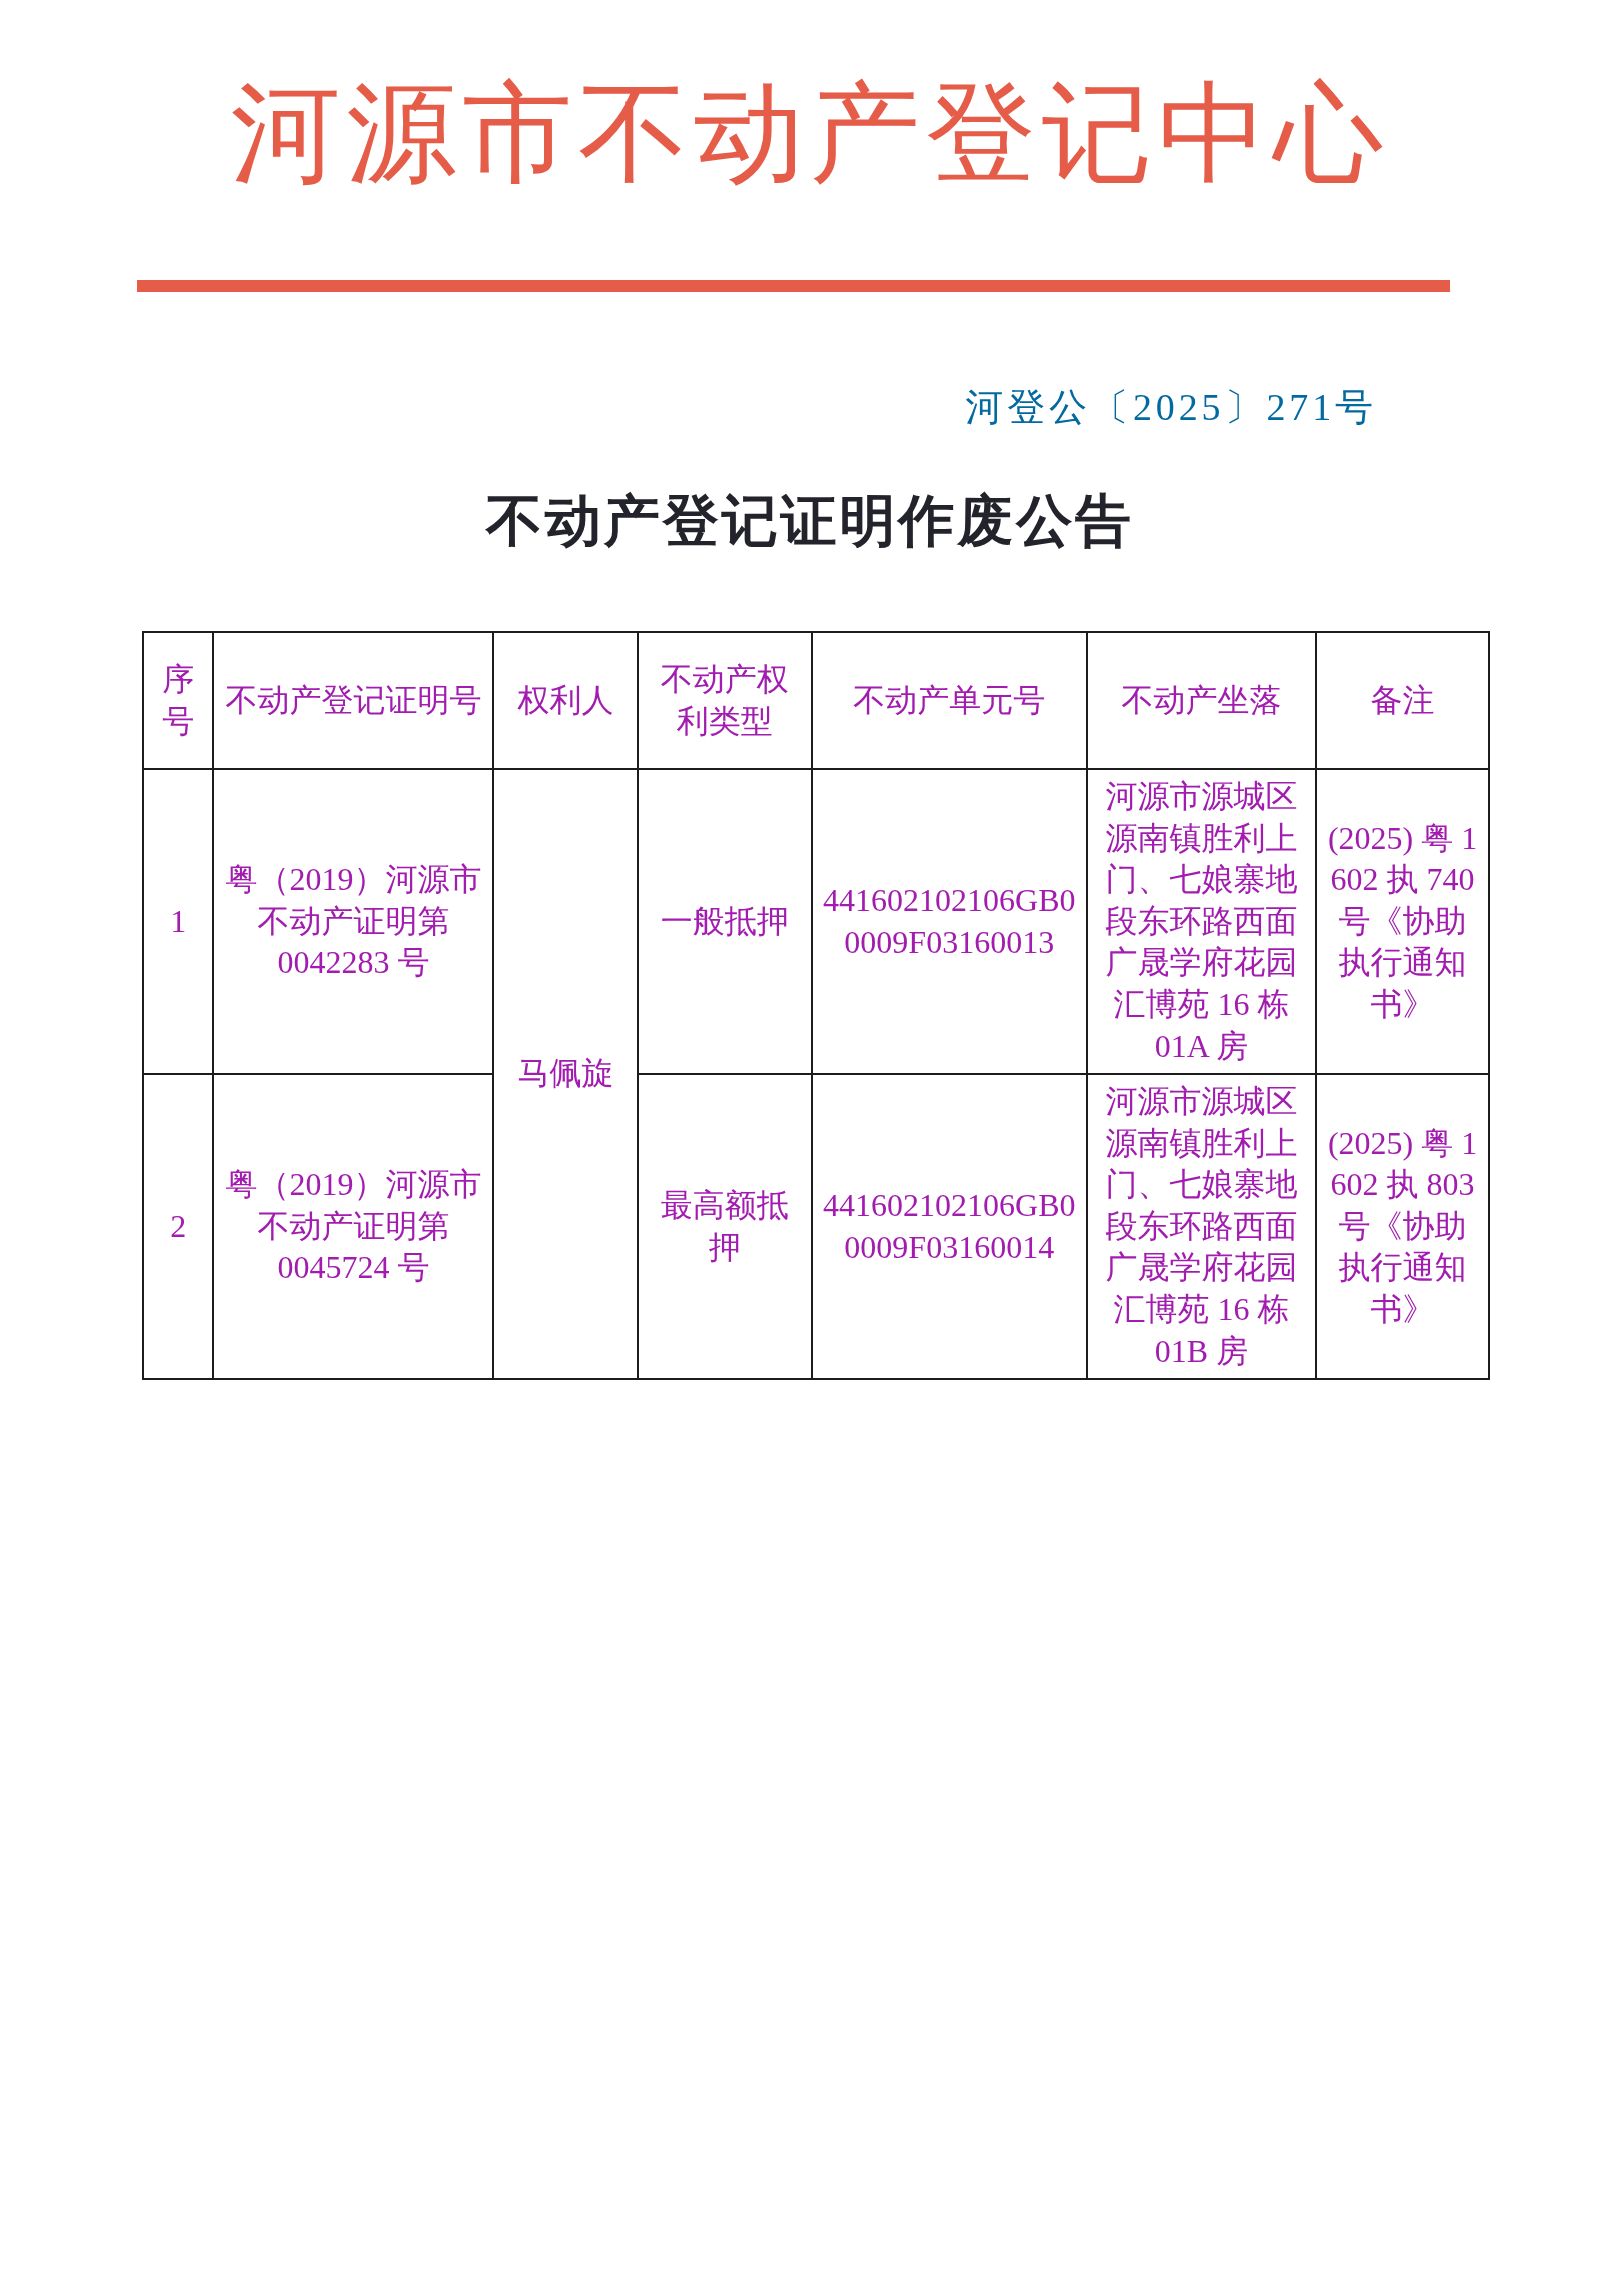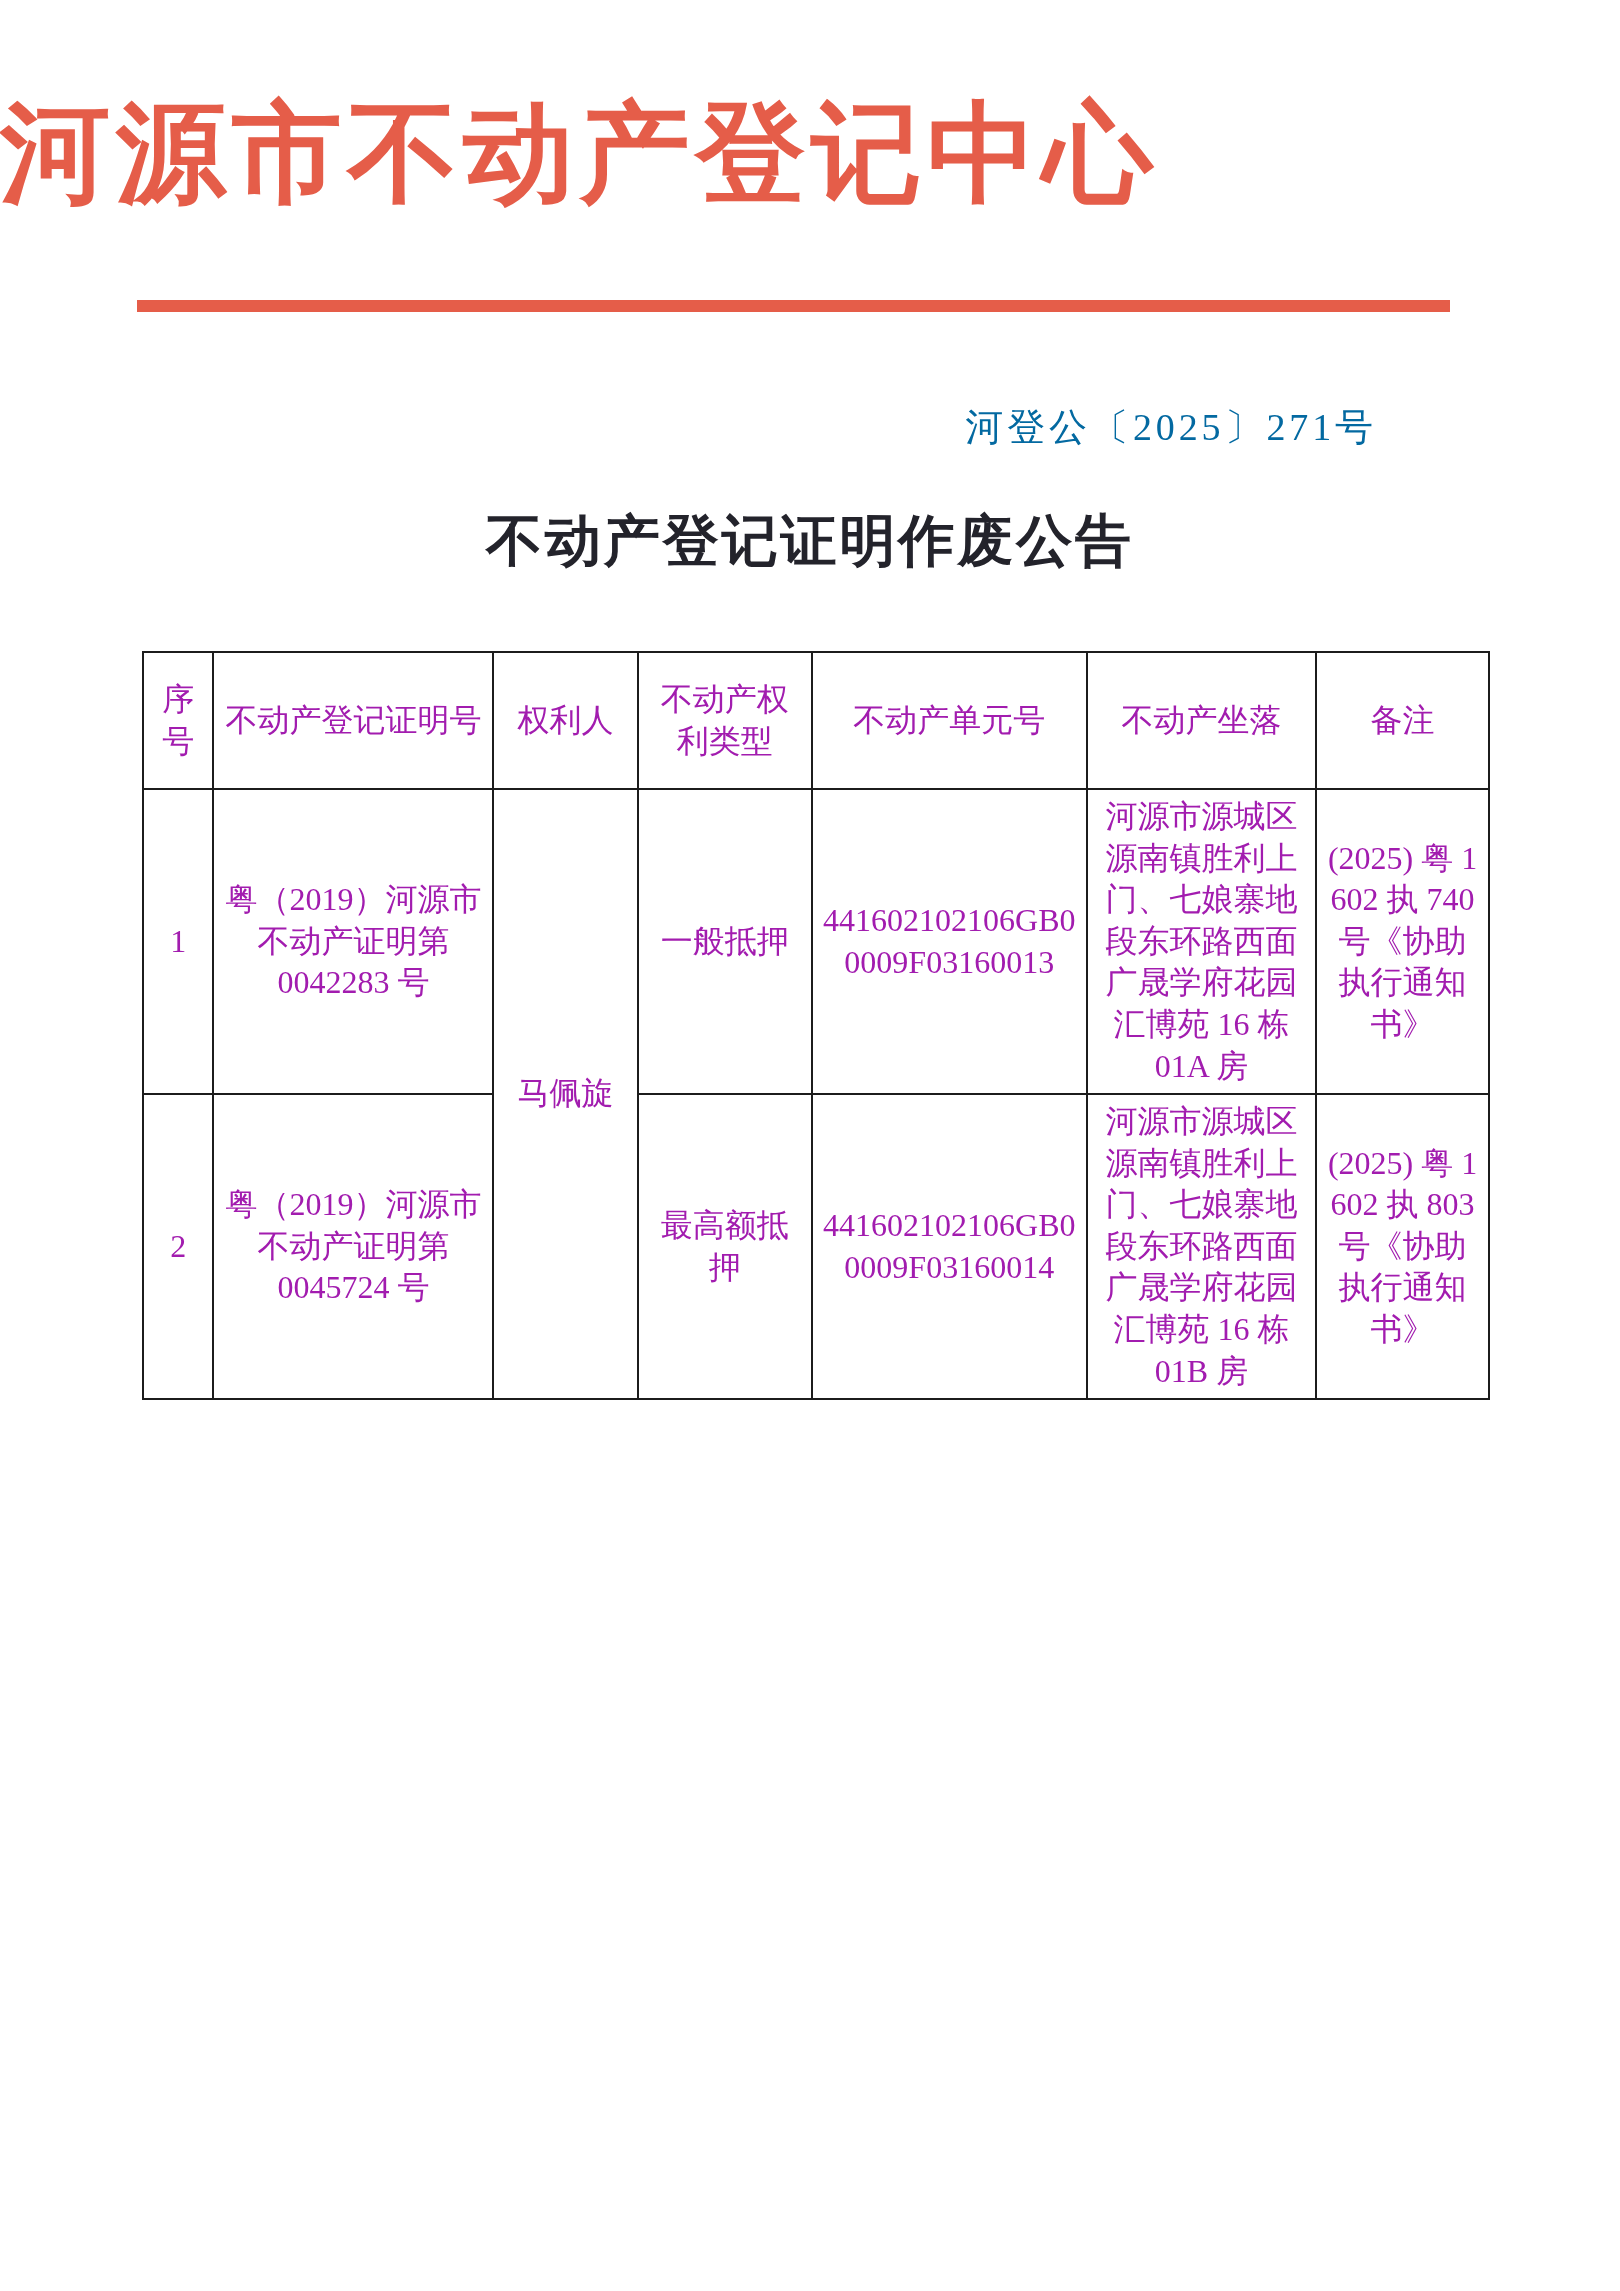--- a/index.html
+++ b/index.html
@@ -15,24 +15,25 @@
     color: #26262e;
     overflow: hidden;
   }
   .page {
     width: 100%;
     height: 100%;
   }
 
   
   .letterhead {
-    padding-top: 80px;
+    padding-top: 60px;
+    text-align: center;
     font-size: 110px;
     line-height: 1.35;
-    font-weight: 700;
+    font-weight: 400;
     color: #e55d49;
     letter-spacing: 5.9px;
     white-space: nowrap;
   }
   .red-line {
     margin: 71px 170px 0 137px;
     height: 12.7px;
     background: #e55d49;
   }
 

